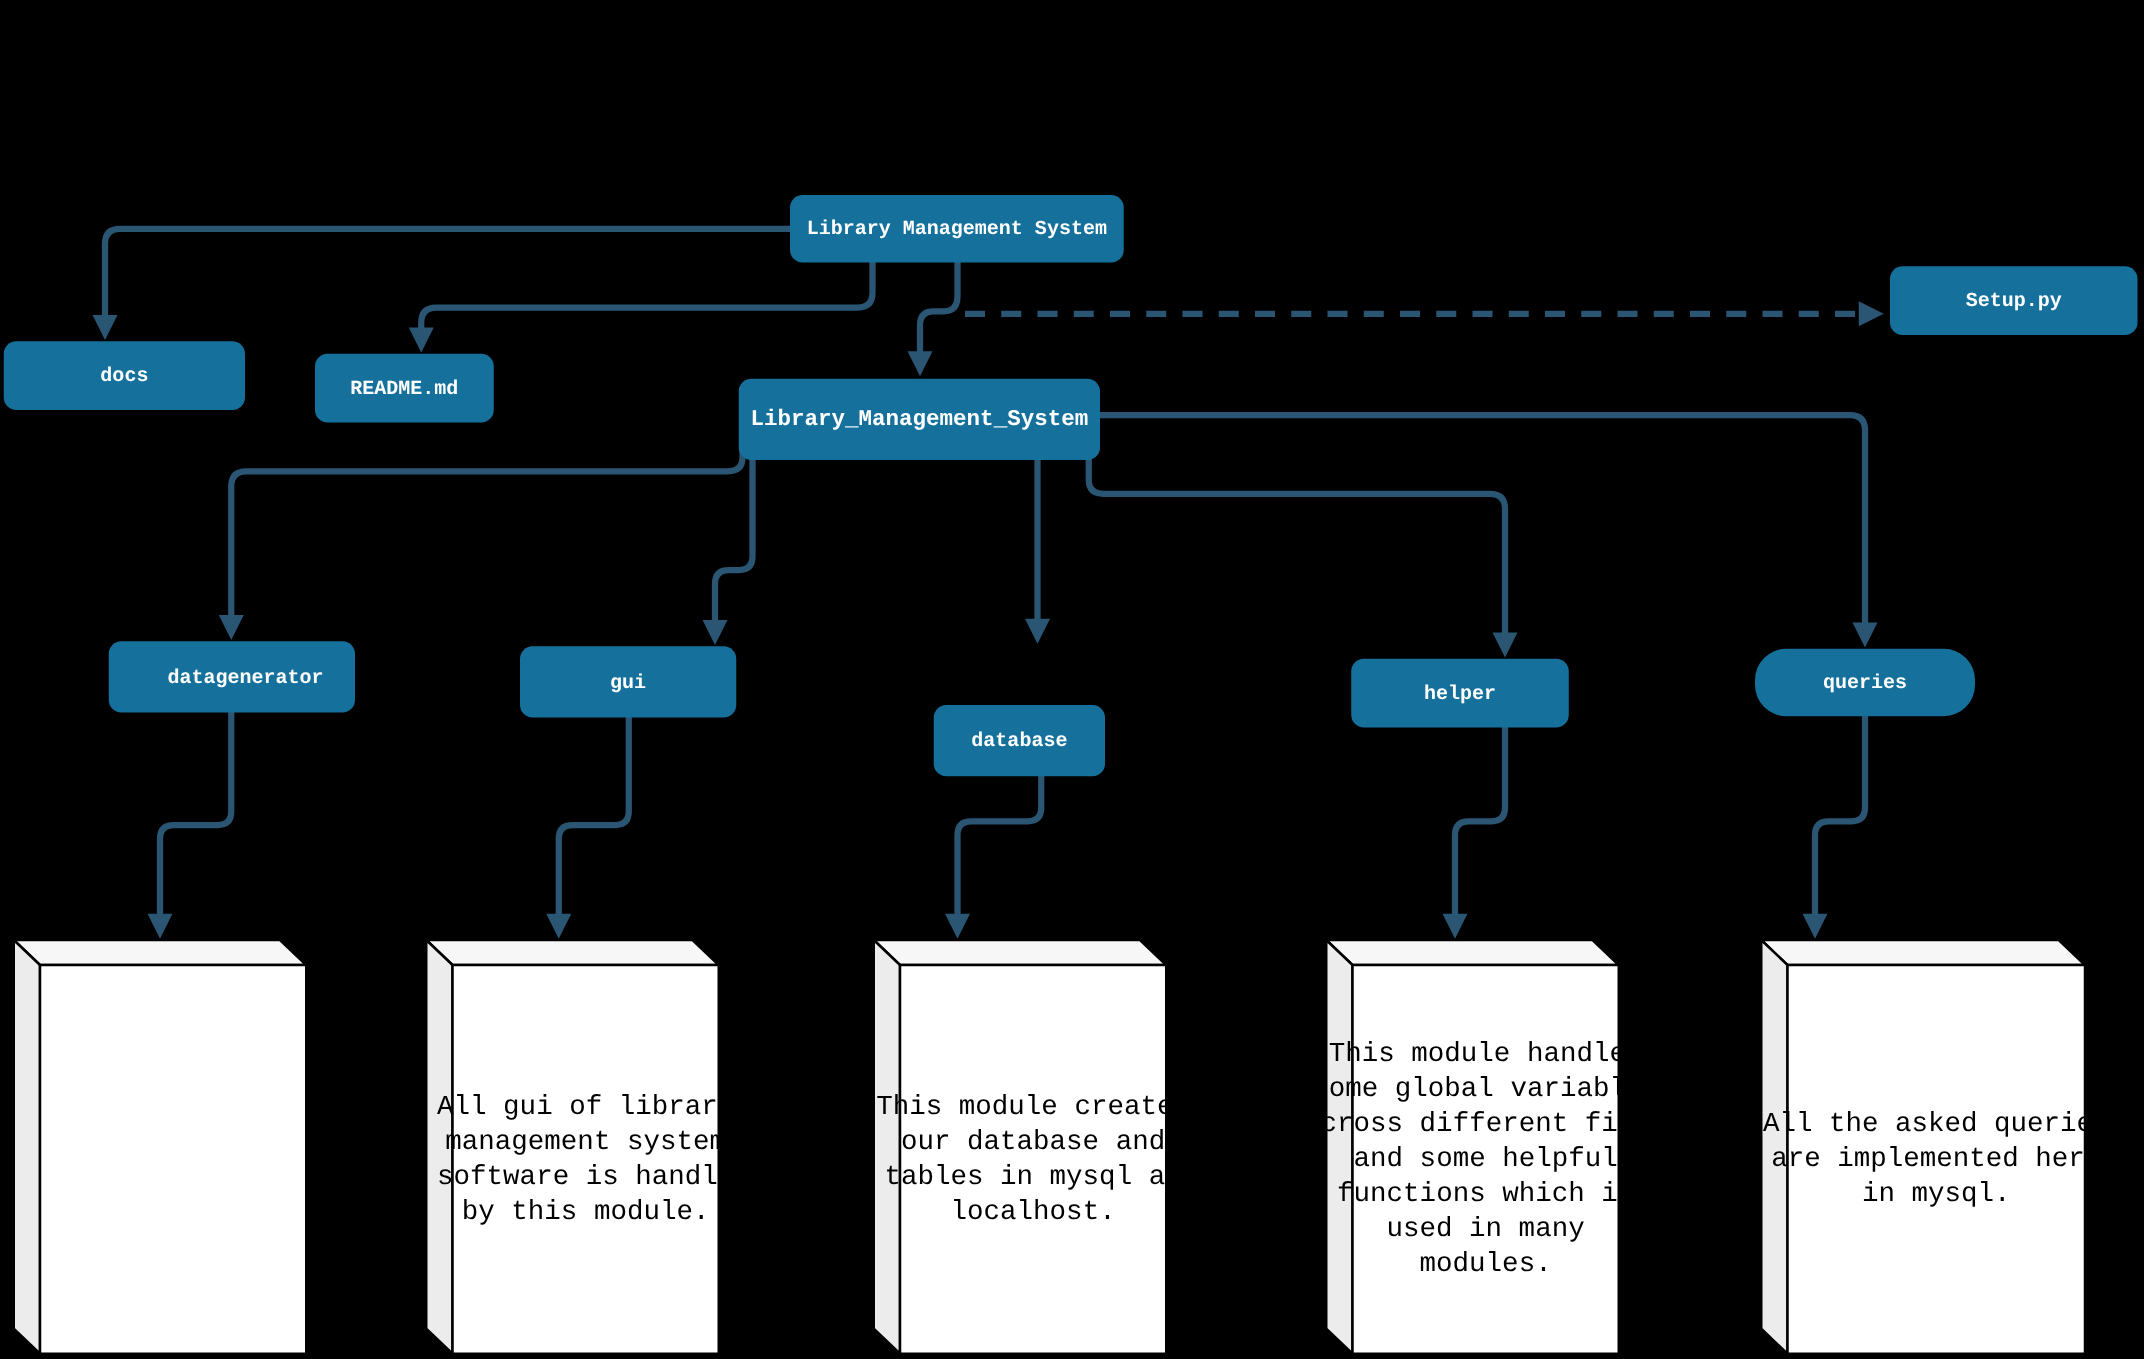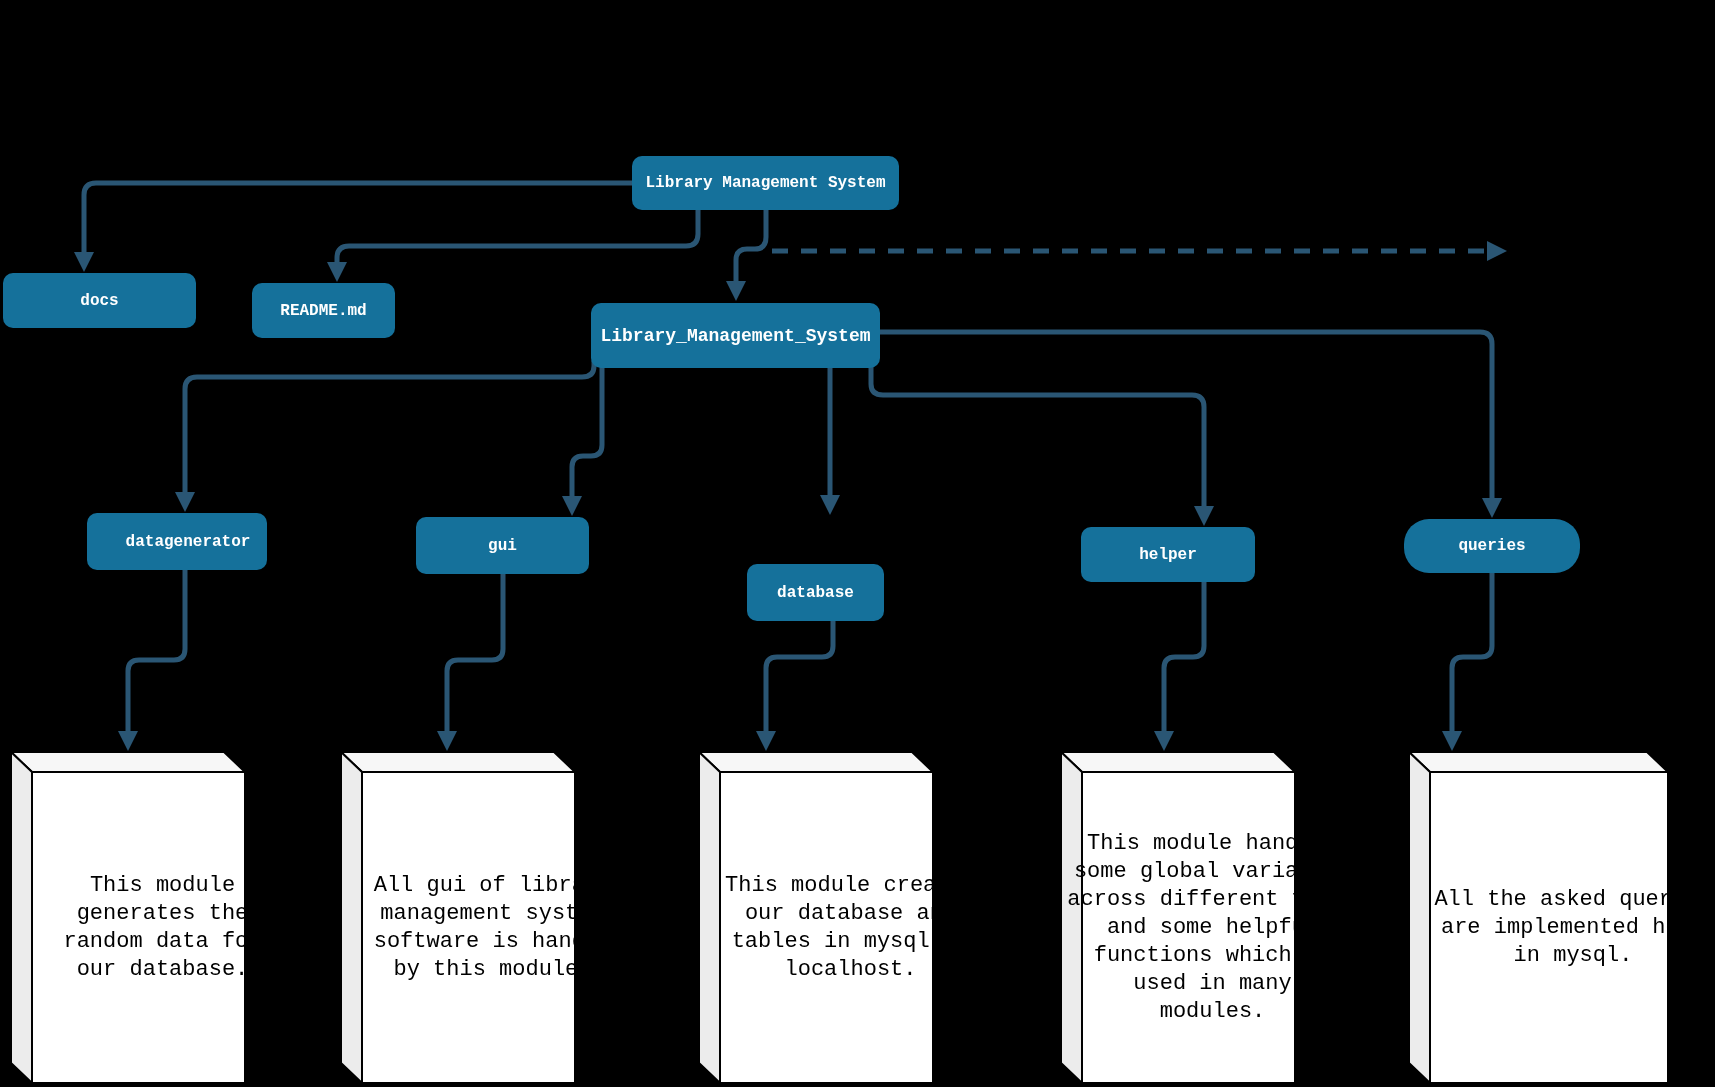--- a/index.html
+++ b/index.html
@@ -45,21 +45,20 @@
     position: absolute;
     display: flex;
     flex-direction: column;
     justify-content: center;
     align-items: center;
     text-align: center;
     white-space: pre;
     color: var(--note-text, #000);
     font-size: 22px;
     line-height: 28px;
-    margin-left: 24px;
   }
 </style>
 </head>
 <body>
 
 <div class="canvas">
 
   <svg class="edges-layer" viewBox="0 0 1715 1087" xmlns="http://www.w3.org/2000/svg">
 
     <g>
@@ -147,37 +146,34 @@
       <rect class="cube-front" x="1430" y="772" width="238" height="311"></rect>
     </g>
   </svg>
 
   <div class="node" style="left:632px; top:156px; width:267px; height:54px;">Library Management System</div>
 
   <div class="node" style="left:3px; top:273px; width:193px; height:55px;">docs</div>
 
   <div class="node" style="left:252px; top:283px; width:143px; height:55px;">README.md</div>
 
+  <div class="node" style="left:1512px; top:213px; width:198px; height:55px;">Setup.py</div>
 
   <div class="node" style="left:591px; top:303px; width:289px; height:65px; font-size:18px;">Library_Management_System</div>
 
-  <div class="node" style="left:87px; top:513px; width:180px; height:57px;padding-left:22px;">datagenerator</div>
+  <div class="node" style="left:87px; top:513px; width:197px; height:57px;padding-left:22px;">datagenerator</div>
 
   <div class="node" style="left:416px; top:517px; width:173px; height:57px;">gui</div>
 
   <div class="node" style="left:747px; top:516px; width:137px; height:57px;margin-top:48px;">database</div>
 
   <div class="node" style="left:1081px; top:527px; width:174px; height:55px;">helper</div>
 
   <div class="node" style="left:1404px; top:519px; width:176px; height:54px;border-radius:25px;">queries</div>
 
-  <div class="note-text" style="left:32px; top:772px; width:213px; height:311px;">This module
-generates the
-random data for
-our database.</div>
 
   <div class="note-text" style="left:362px; top:772px; width:213px; height:311px;">All gui of library
 management system
 software is handle
 by this module.</div>
 
   <div class="note-text" style="left:720px; top:772px; width:213px; height:311px;">This module creates
 our database and
 tables in mysql at
 localhost.</div>

